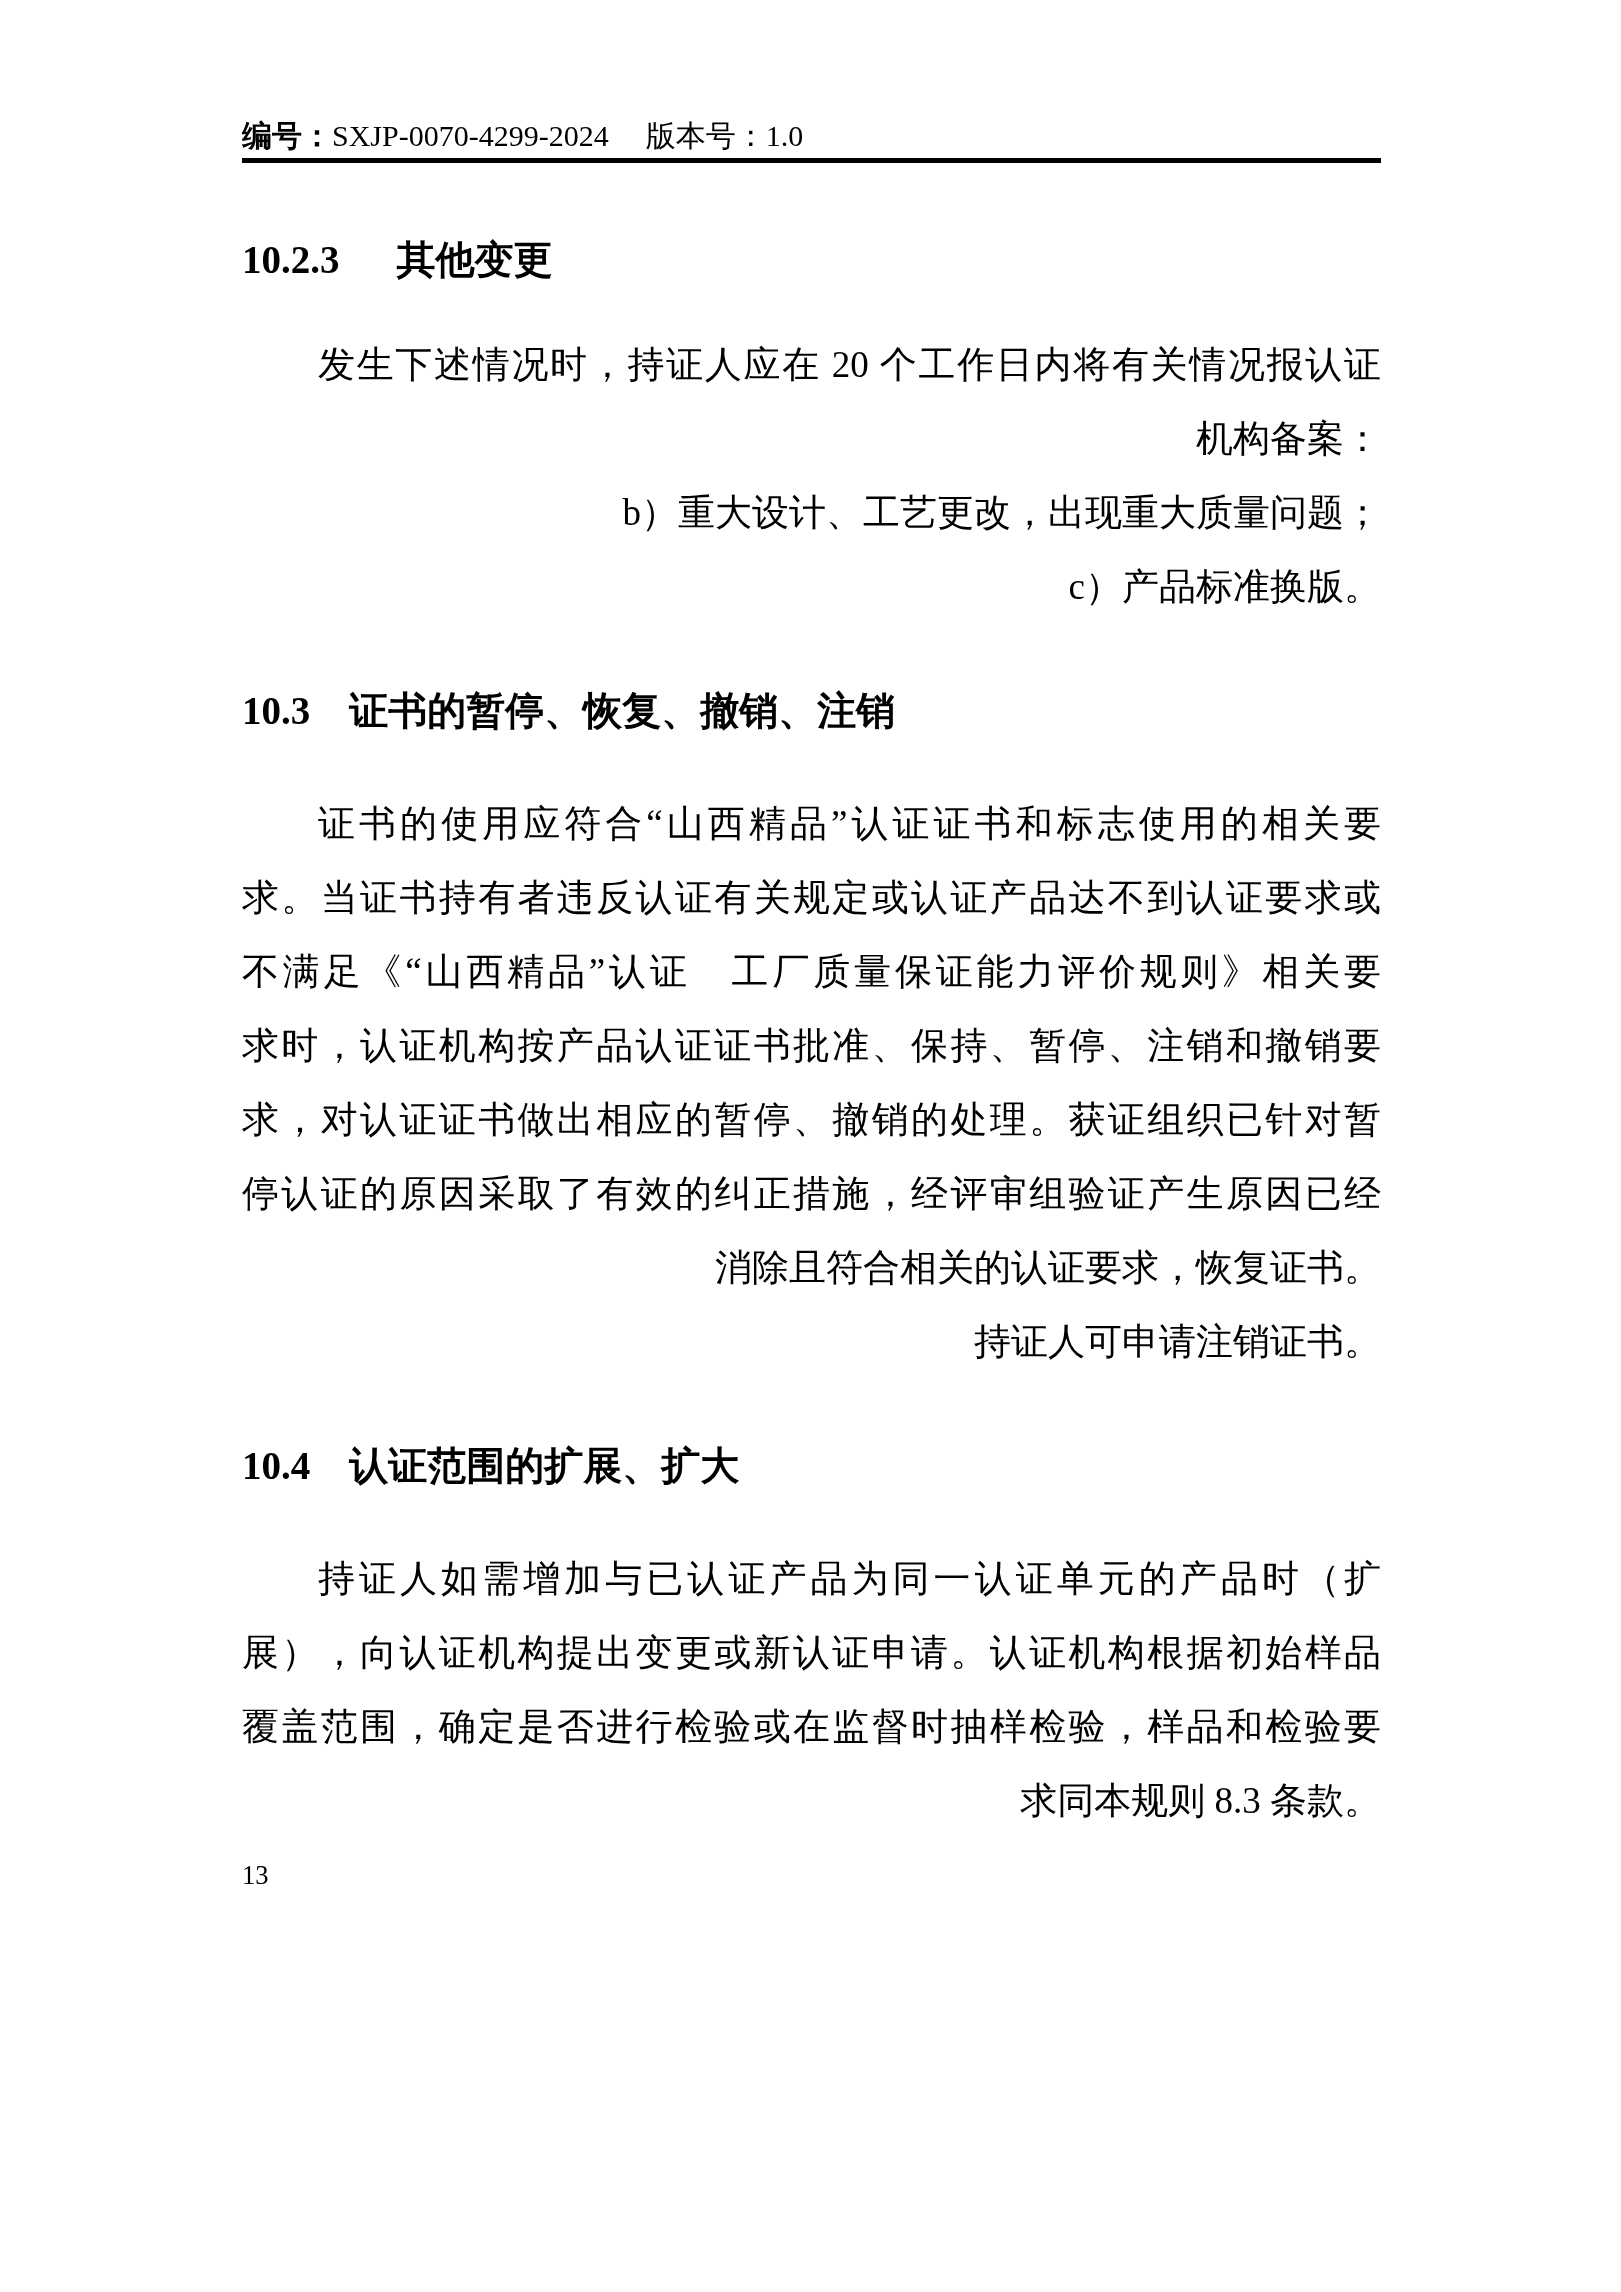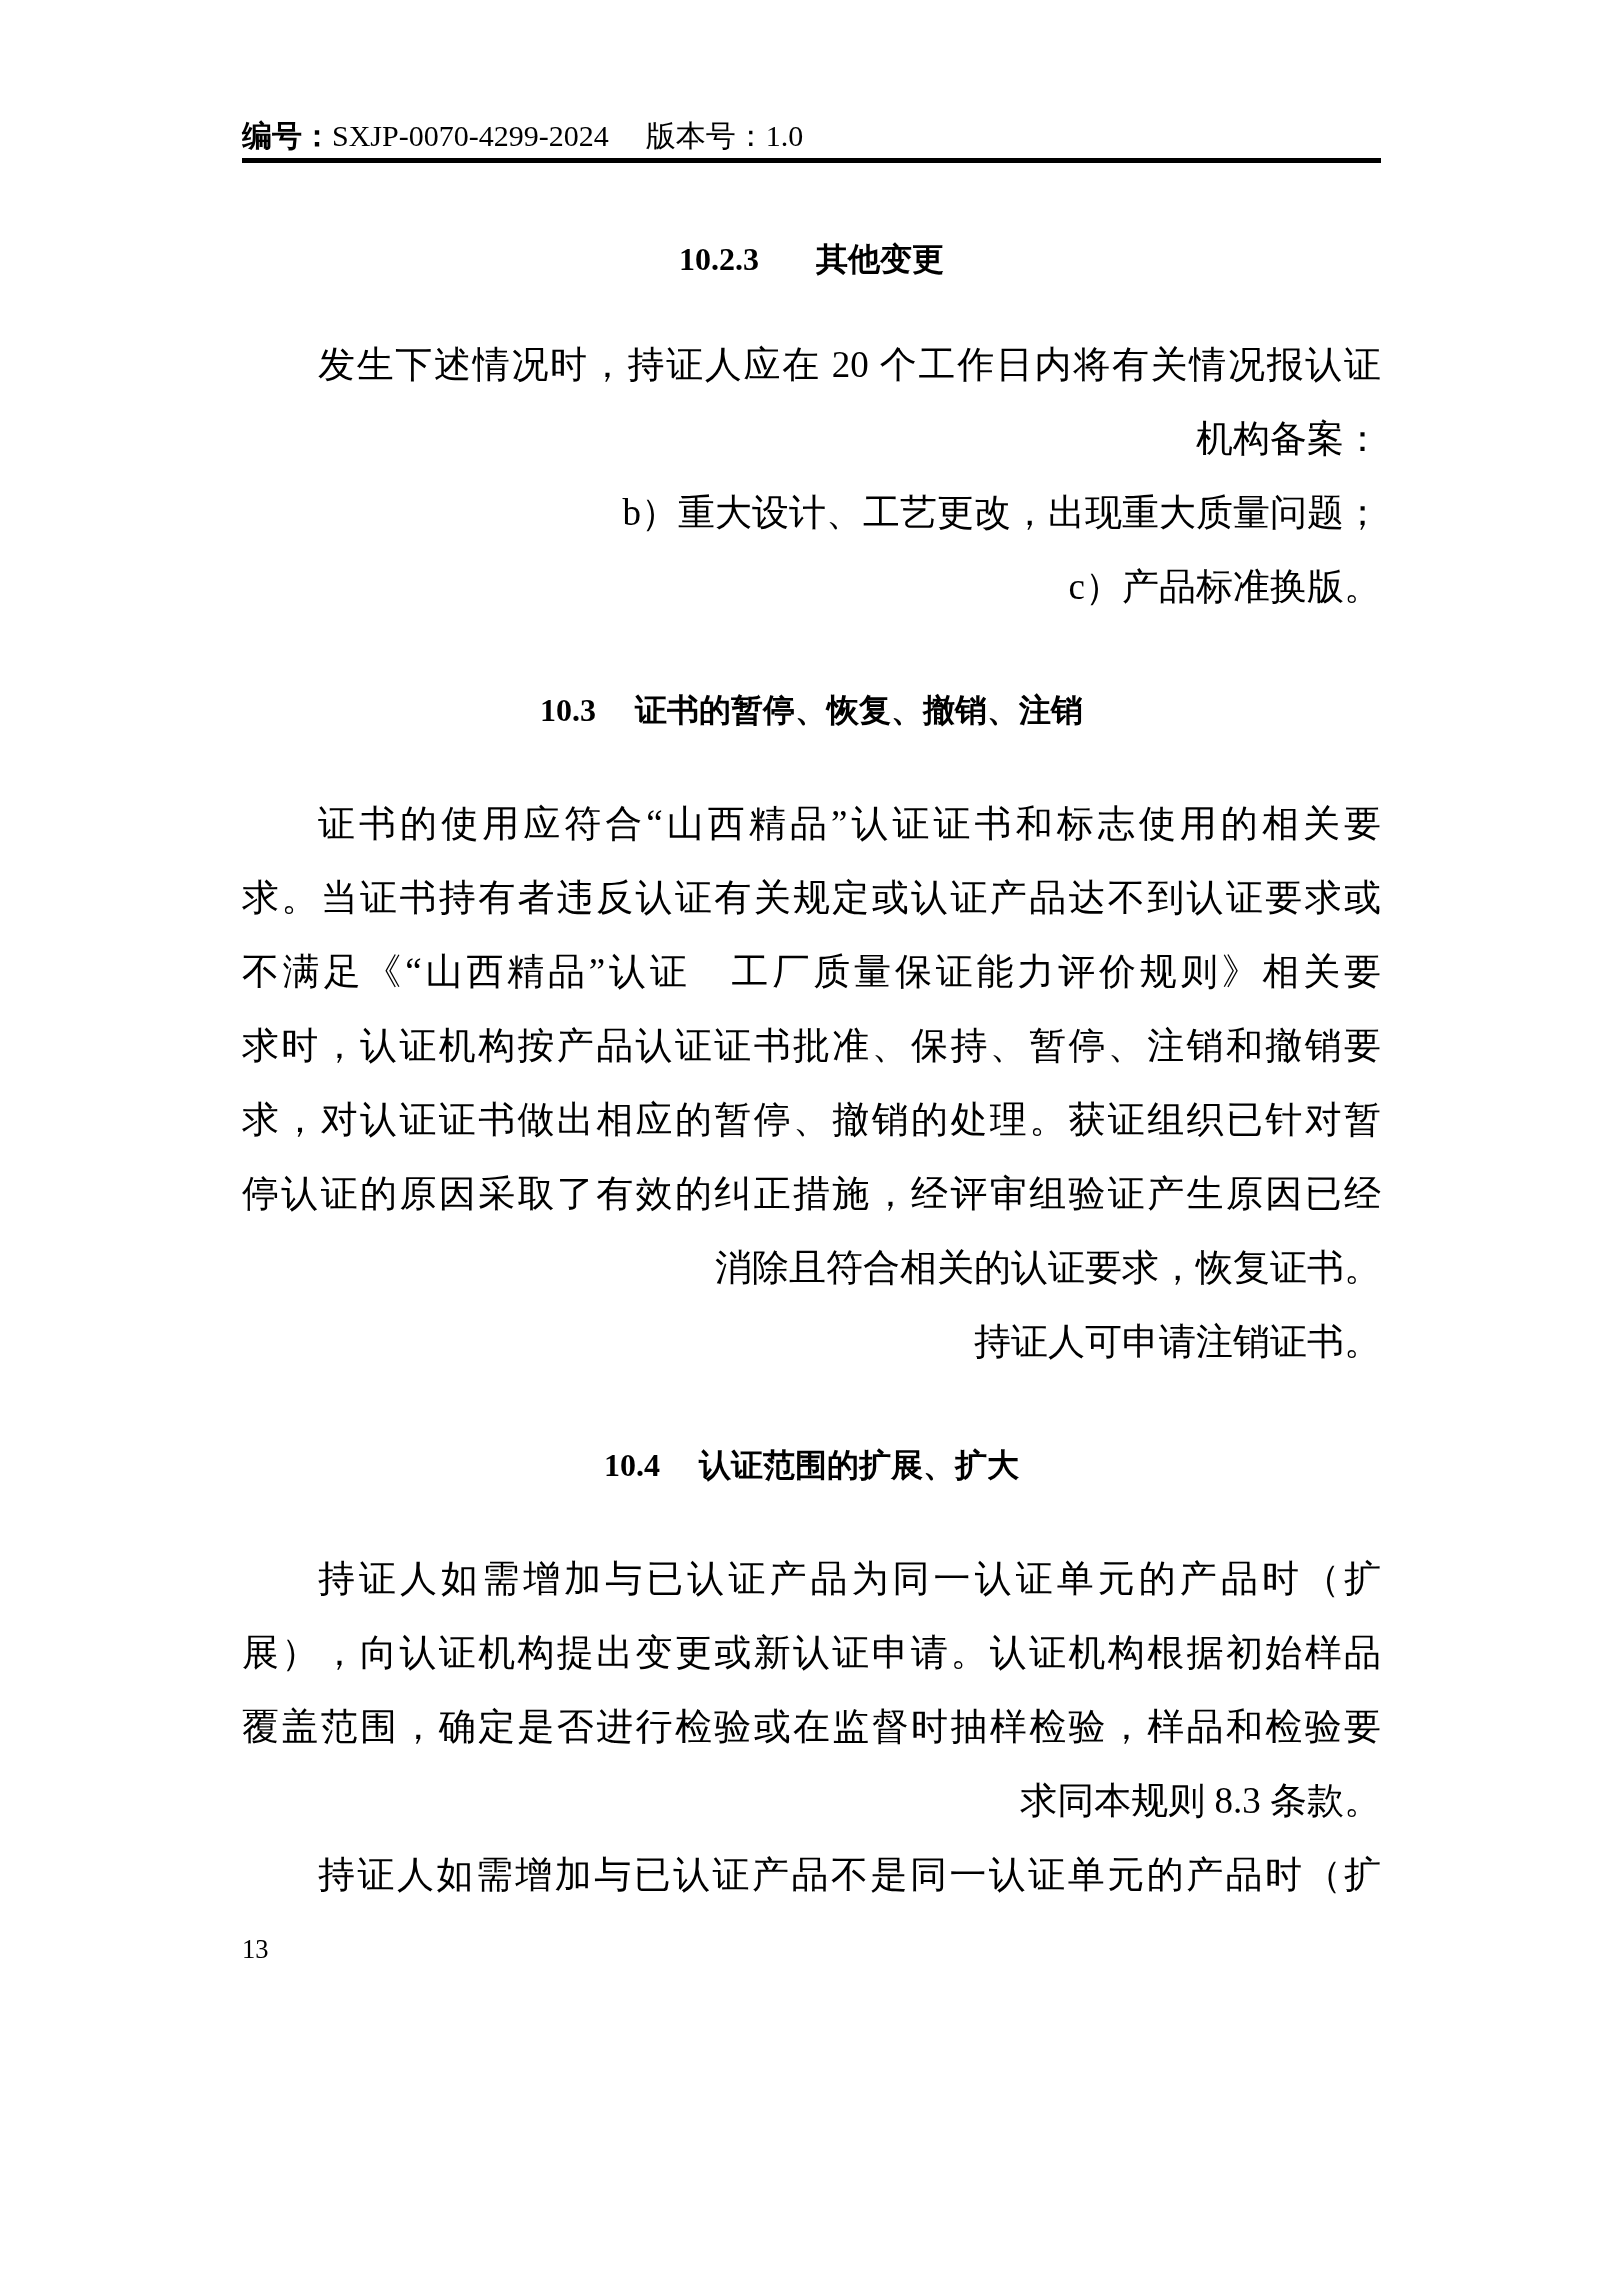--- a/index.html
+++ b/index.html
@@ -27,25 +27,24 @@
   }
   .doc-header .bold { font-weight: bold; }
   .doc-header .version-label { margin-left: 37px; }
   .rule {
     height: 4.9px;
     background: #000000;
     margin-top: 2.9px;
   }
   
   .section-heading {
-    font-size: 32px;
+    font-size: 39px;
     font-weight: bold;
     line-height: 47px;
     margin: 63px 0 53px 0;
-    text-align: center;
   }
   .section-heading.first { margin-top: 73px; margin-bottom: 45px; }
   .section-heading .num { margin-right: 39px; }
   .section-heading.gap-wide .num { margin-right: 57px; }
   
   .para { margin: 0; }
   .line {
     font-size: 37px;
     line-height: 74px;
     text-align: right;
@@ -106,21 +105,18 @@
 
     <div class="section-heading">
       <span class="num">10.4</span><span>认证范围的扩展、扩大</span>
     </div>
     <div class="para">
       <div class="line indent fill">持证人如需增加与已认证产品为同一认证单元的产品时（扩</div>
       <div class="line fill">展），向认证机构提出变更或新认证申请。认证机构根据初始样品</div>
       <div class="line fill">覆盖范围，确定是否进行检验或在监督时抽样检验，样品和检验要</div>
       <div class="line">求同本规则 8.3 条款。</div>
     </div>
-    <div class="para">
-      <div class="line indent fill">持证人如需增加与已认证产品不是同一认证单元的产品时（扩</div>
-    </div>
 
     <div class="footer">13</div>
 
   </div>
 </div>
 
 
 </body></html>

